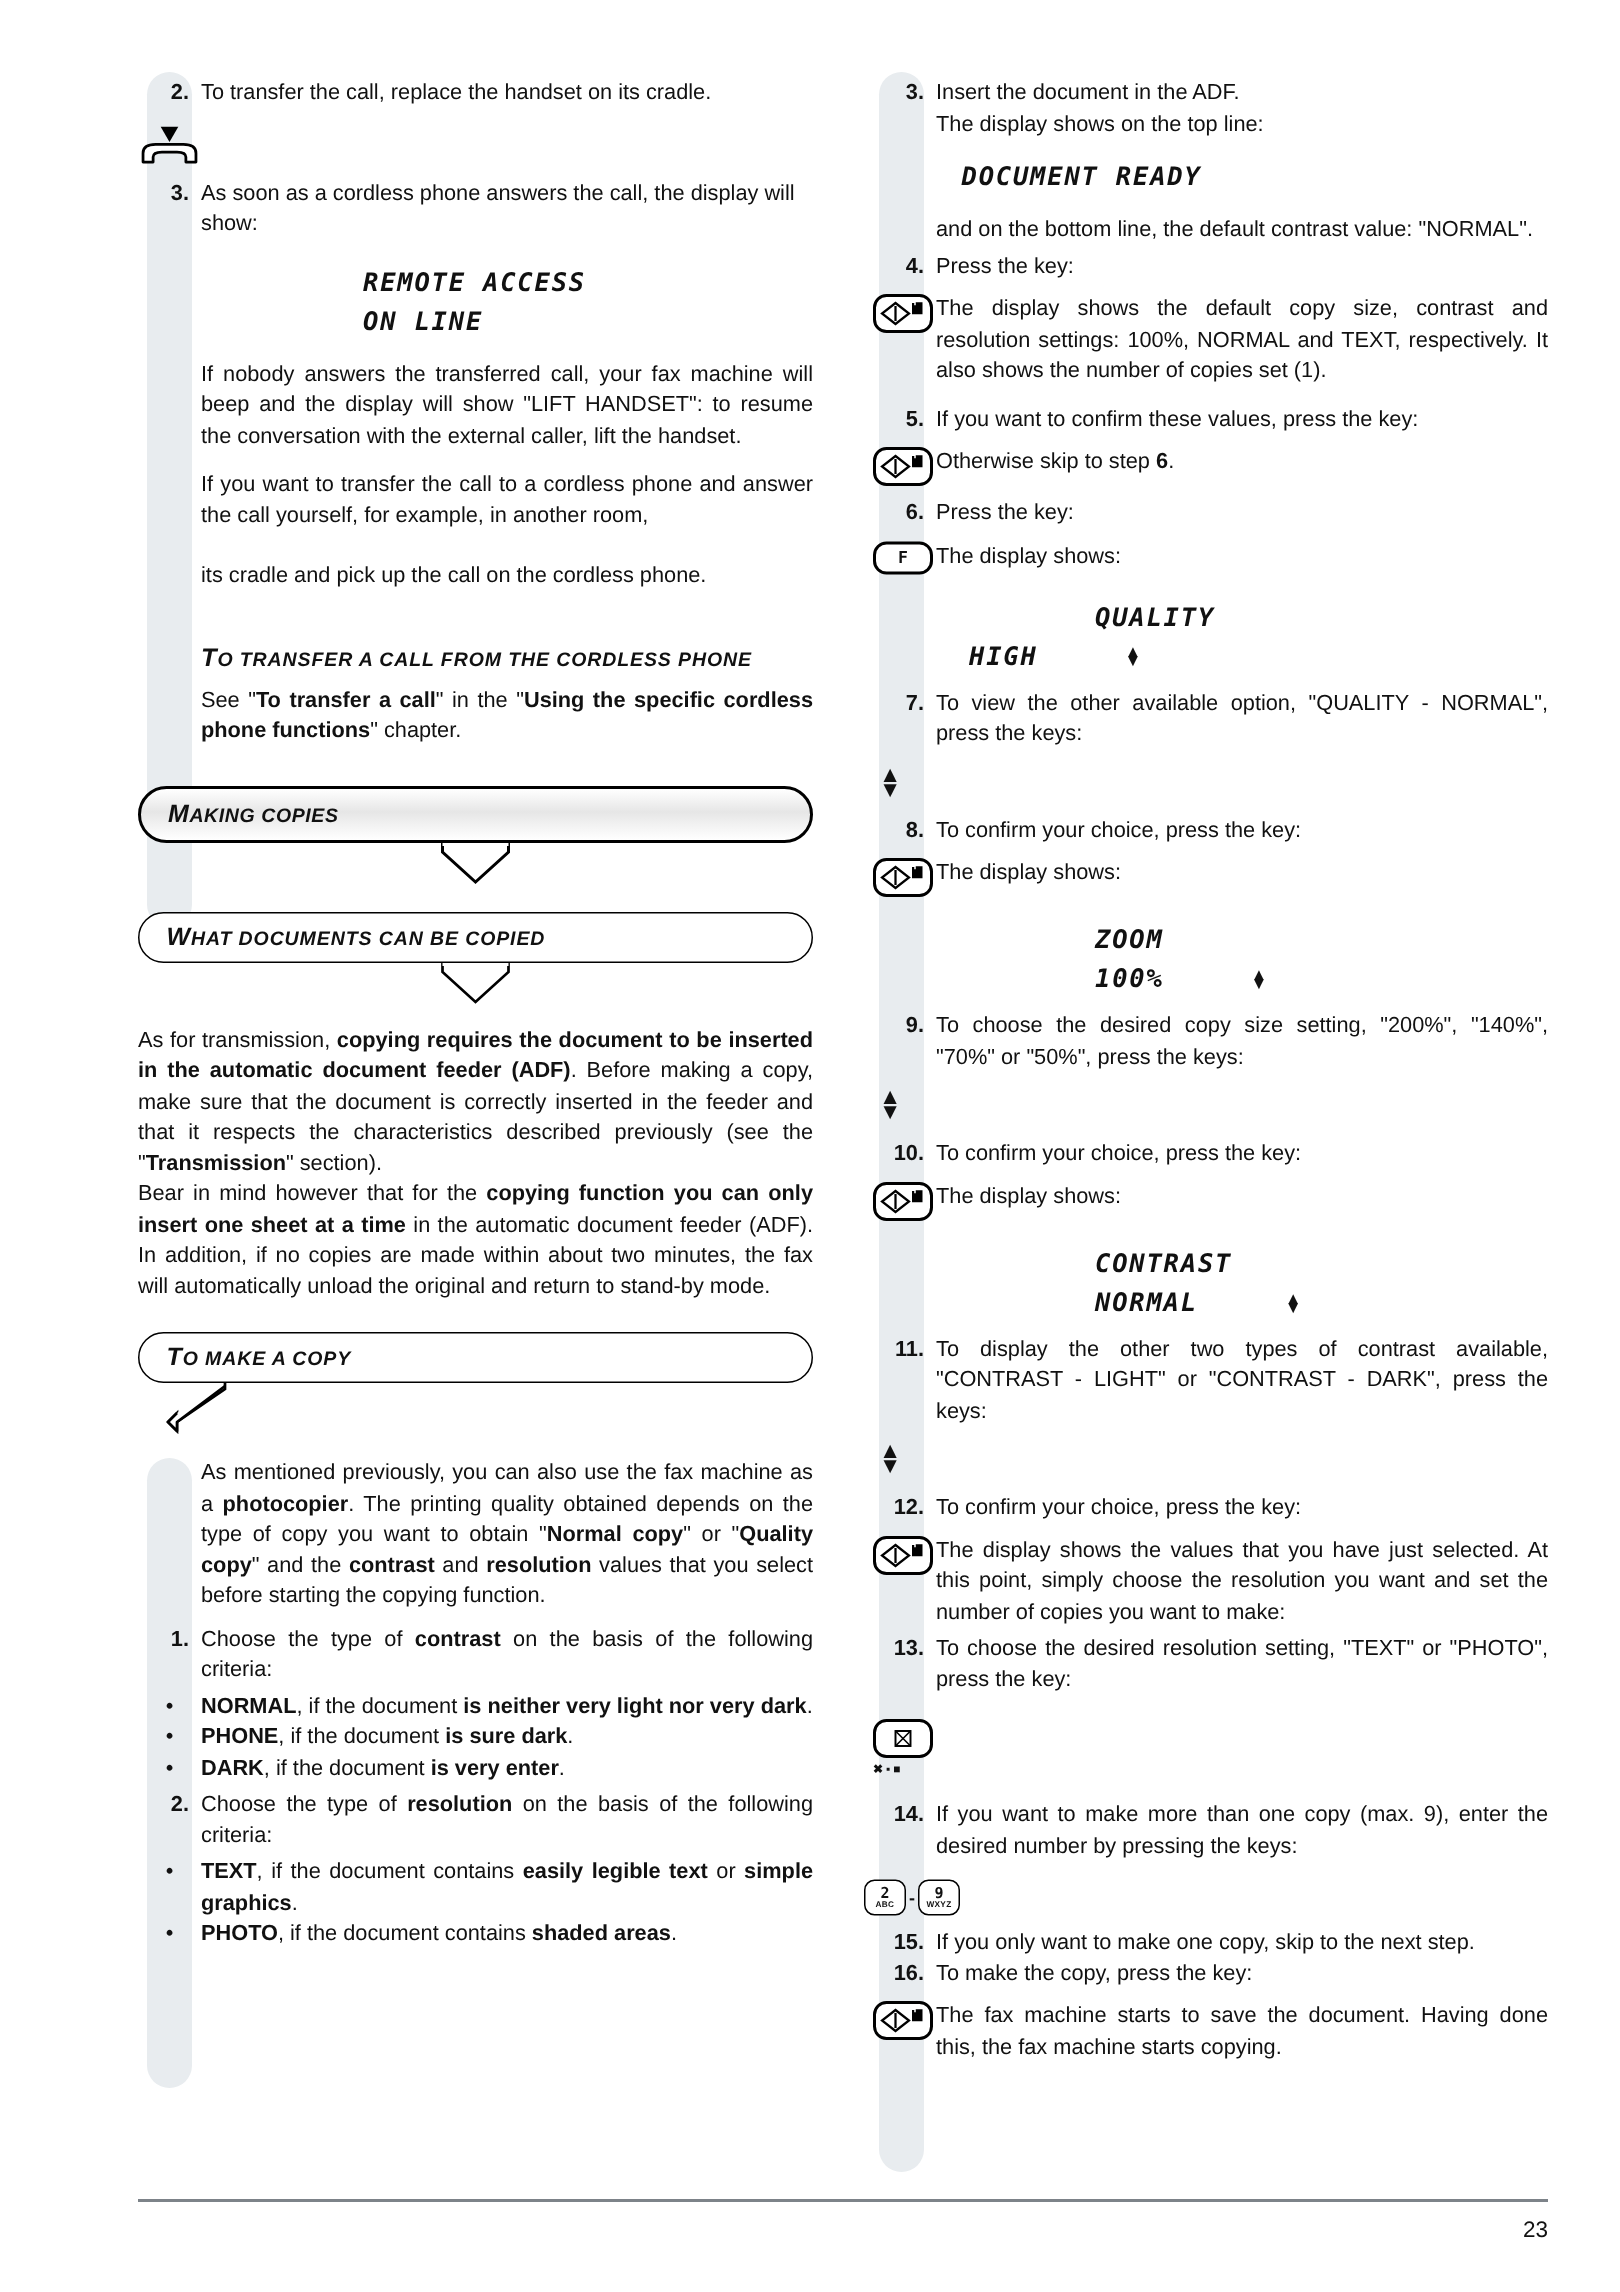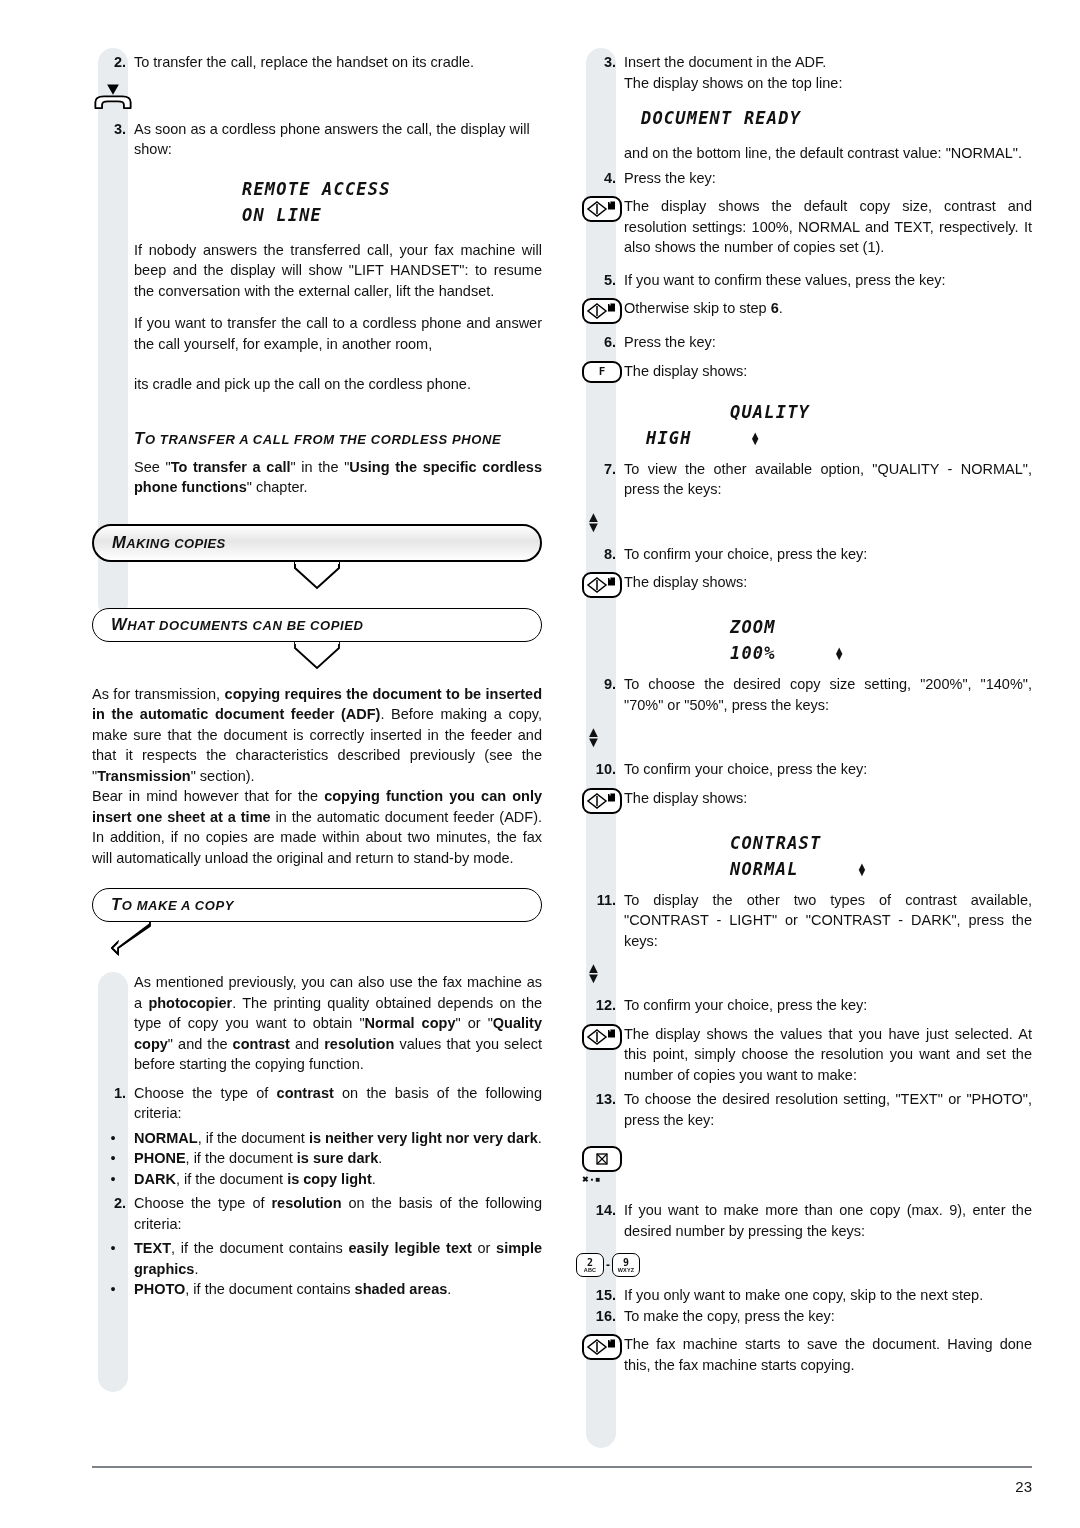--- a/index.html
+++ b/index.html
@@ -347,21 +347,21 @@
     </div>
     <div class="bullet">
       <div class="bdot">•</div>
       <div class="txt nj">
         <b>PHONE</b><span>, if the document </span><b>is sure dark</b><span>.</span>
       </div>
     </div>
     <div class="bullet">
       <div class="bdot">•</div>
       <div class="txt nj">
-        <b>DARK</b><span>, if the document </span><b>is copy light</b><span>.</span>
+        <b>DARK</b><span>, if the document </span><b>is very enter</b><span>.</span>
       </div>
     </div>
 
     <div class="gap4"></div>
     <div class="row">
       <div class="num">2.</div>
       <div class="txt">
         <span>Choose the type of </span><b>resolution</b><span> on the basis of the following criteria:</span>
       </div>
     </div>

